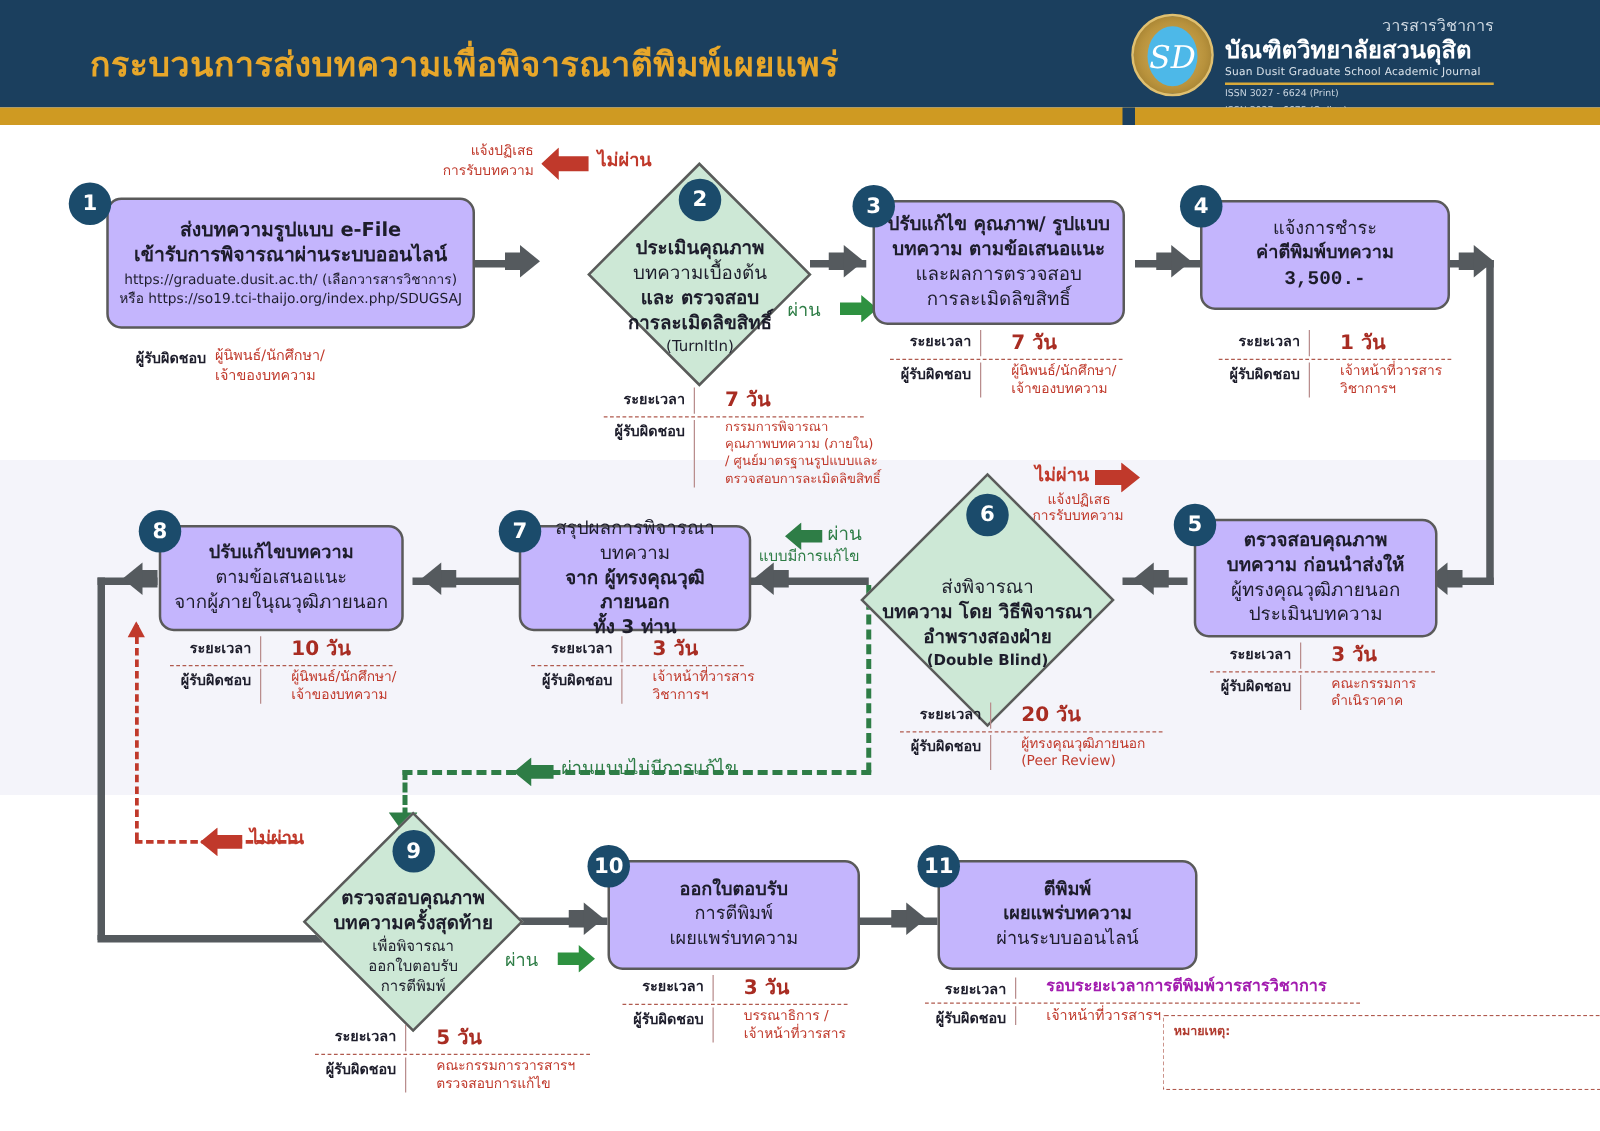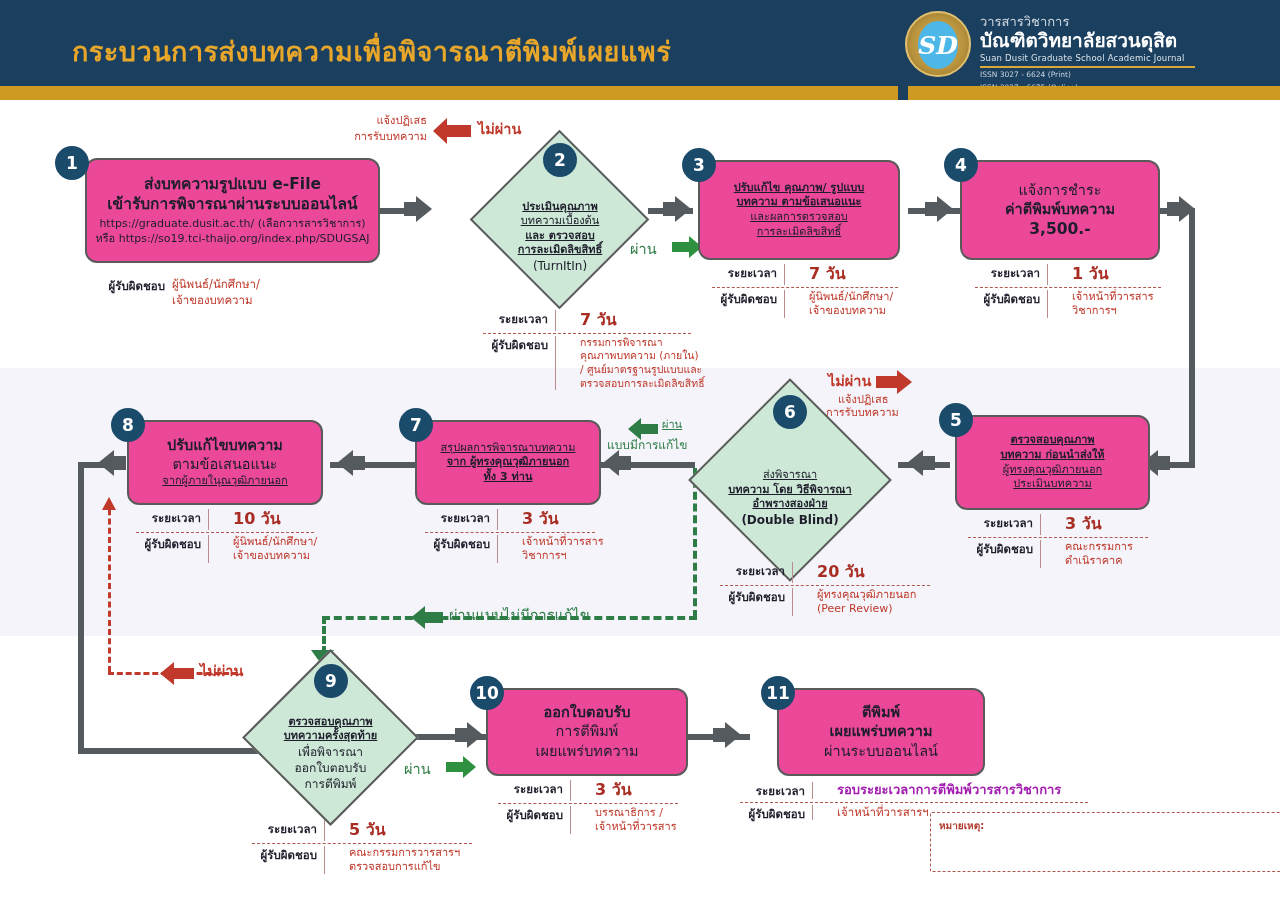--- a/index.html
+++ b/index.html
@@ -26,24 +26,24 @@
     position:absolute; left:0; top:4px; width:66px; height:66px;
     border-radius:50%;
     background:radial-gradient(circle at 50% 50%, #d9b45c 0%, #b8923c 60%, #8c6d26 100%);
     border:2px solid #e0c070;
   }
   .logo-seal-inner {
     position:absolute; left:11px; top:8px; width:40px; height:48px;
     border-radius:50%; background:#4db8e8;
     display:flex; align-items:center; justify-content:center;
     font-family:"DejaVu Serif","Liberation Serif",serif;
-    font-style:italic; font-size:25px; color:#ffffff;font-weight:bold;
+    font-style:italic; font-size:25px; color:#ffffff;
   }
   .logo-txt { position:absolute; left:75px; top:8px; }
-  .logo-line1 { font-size:13px; color:#cfd9e2; line-height:1.15; }
+  .logo-line1 { font-size:13px; color:#cfd9e2; line-height:1.15;text-align:right; }
   .logo-line2 { font-size:19px; font-weight:bold; color:#ffffff; line-height:1.15; }
   .logo-line3 { font-size:8.5px; color:#d9e2ea; letter-spacing:.2px; margin-top:1px; }
   .logo-rule { width:215px; height:2px; background:#d8a93a; margin-top:3px; }
   .logo-issn { font-size:7.5px; color:#c9d5e0; line-height:1.45; margin-top:2px; }
 
   .gold-bar {
     position:absolute; left:0; top:86px; width:905px; height:14px; background:#cf9a22;
   }
   .gold-bar2 {
     position:absolute; left:905px; top:86px; width:375px; height:14px; background:#cf9a22;
@@ -55,21 +55,21 @@
   
   .band-mid {
     position:absolute; left:0; top:368px; width:1280px; height:268px;
     background:#f4f4fa;
   }
 
   
   .node { position:absolute; }
 
   .box {
-    background:#ec4899; border:2px solid #5a5a5a; border-radius:12px;
+    background:#c4b5fd; border:2px solid #5a5a5a; border-radius:12px;
     display:flex; flex-direction:column; align-items:center; justify-content:center;
     text-align:center; color:#1d1d2b; padding:6px 8px;
   }
   .diamond-wrap { position:absolute; }
   .diamond {
     background:#cde8d6; border:2px solid #5a5a5a;
     transform: rotate(45deg);
     position:absolute; left:0; top:0;
   }
   .diamond-label {
@@ -80,21 +80,21 @@
 
   .badge {
     position:absolute; width:34px; height:34px; border-radius:50%;
     background:#1b4b6b; color:#fff;
     font-size:17px; font-weight:bold;
     display:flex; align-items:center; justify-content:center;
     z-index:6;
   }
 
   .ttl-b { font-weight:bold; }
-  .t13 { font-size:11px; line-height:1.32;text-decoration:underline; }
+  .t13 { font-size:15px; line-height:1.32; }
   .t14 { font-size:14.5px; line-height:1.32; }
   .t15 { font-size:15.5px; line-height:1.3; }
   .t12 { font-size:12px; line-height:1.35; }
   .t11 { font-size:11px; line-height:1.35; }
 
   
   .meta { position:absolute; font-size:11.5px; }
   .meta-row { display:flex; align-items:flex-start; }
   .meta-key {
     color:#1d1d2b; font-weight:bold; text-align:right; white-space:nowrap;
@@ -379,21 +379,21 @@
       <div class="meta-key" style="width:72px;">ผู้รับผิดชอบ</div>
       <div class="meta-val" style="font-size:11px;">
         <div>ผู้นิพนธ์/นักศึกษา/</div>
         <div>เจ้าของบทความ</div>
       </div>
     </div>
   </div>
 
   <div class="node" style="left:960px; top:160px;">
     <div class="badge" style="left:-16px; top:-12px;">4</div>
-    <div class="box" style="width:200px; height:100px;">
+    <div class="box" style="width:200px; height:88px;font-family:Liberation Mono, monospace;">
       <div class="t14">แจ้งการชำระ</div>
       <div class="t14 ttl-b">ค่าตีพิมพ์บทความ</div>
       <div class="t15 ttl-b">3,500.-</div>
     </div>
   </div>
   <div class="meta" style="left:975px; top:264px;">
     <div class="meta-row">
       <div class="meta-key" style="width:72px;">ระยะเวลา</div>
       <div class="meta-val big">1 วัน</div>
     </div>
@@ -546,21 +546,21 @@
     <div class="meta-rule" style="width:180px;"></div>
     <div class="meta-row">
       <div class="meta-key" style="width:72px;">ผู้รับผิดชอบ</div>
       <div class="meta-val" style="font-size:11px;">
         <div>บรรณาธิการ /</div>
         <div>เจ้าหน้าที่วารสาร</div>
       </div>
     </div>
   </div>
 
-  <div class="node" style="left:750px; top:688px;margin-left:27px;">
+  <div class="node" style="left:750px; top:688px;">
     <div class="badge" style="left:-16px; top:-12px;">11</div>
     <div class="box" style="width:208px; height:88px;">
       <div class="t14 ttl-b">ตีพิมพ์</div>
       <div class="t14 ttl-b">เผยแพร่บทความ</div>
       <div class="t14">ผ่านระบบออนไลน์</div>
     </div>
   </div>
   <div class="meta" style="left:740px; top:782px;">
     <div class="meta-row">
       <div class="meta-key" style="width:72px;">ระยะเวลา</div>

